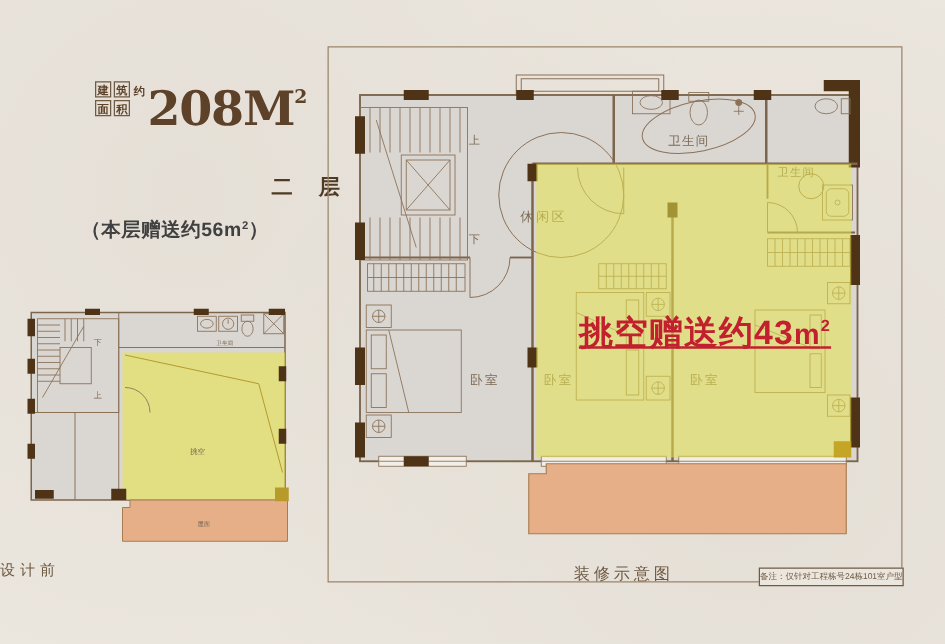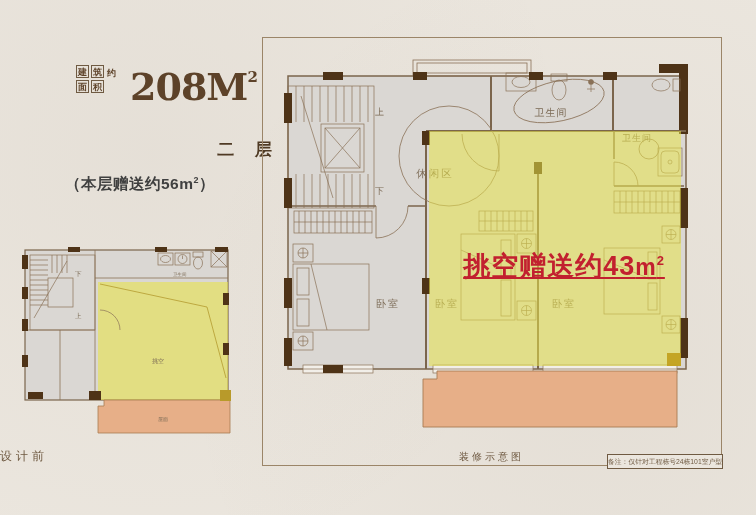--- a/index.html
+++ b/index.html
@@ -12,42 +12,42 @@
     font-family:"Liberation Sans", sans-serif;
     color:#5d4229;
   }
   .abs{position:absolute;}
 
   
   .title-row{left:76px;top:57px;display:flex;align-items:flex-start;}
   .unit-grid{display:grid;grid-template-columns:13px 13px;grid-auto-rows:13px;gap:2px;margin-top:8px;}
   .unit-grid span{border:1px solid #6f5a42;font-size:9px;line-height:13px;text-align:center;font-weight:bold;color:#5d4229;}
   .approx-char{font-size:9px;font-weight:bold;margin:10px 2px 0 3px;}
-  .area-value{font-family:"DejaVu Serif", serif;font-size:38px;font-weight:700;line-height:40px;letter-spacing:-1px;color:#5d4229;margin-left:12px;}
+  .area-value{font-family:"DejaVu Serif", serif;font-size:38px;font-weight:700;line-height:40px;letter-spacing:-1px;color:#5d4229;}
   .area-sup{font-family:"DejaVu Serif", serif;font-size:15px;font-weight:700;vertical-align:18px;}
   .floor-label{left:0;top:138px;width:280px;text-align:right;font-size:17px;font-weight:700;letter-spacing:8px;color:#4f3a24;}
   .floor-bonus{left:0;top:174px;width:280px;text-align:center;font-size:15.5px;font-weight:600;color:#404040;letter-spacing:0.5px;}
   .floor-bonus sup{font-size:9px;}
   .mini-caption{left:0;top:448px;width:280px;font-size:12px;letter-spacing:4px;color:#6f5a42;}
 
   
   .main-frame{left:262px;top:37px;width:460px;height:429px;border:1px solid #9b8568;box-sizing:border-box;}
   .main-svg{position:absolute;left:0;top:0;}
   svg text{font-family:"Liberation Sans", sans-serif;fill:#7b6a55;}
 
   .red-label{position:absolute;color:#c2202f;font-weight:bold;text-align:center;white-space:nowrap;text-decoration:underline;}
   .red-label .u{font-weight:600;}
   .red1{left:186px;top:210px;width:230px;font-size:27px;letter-spacing:1px;}
   .red1 .u{font-size:23px;}
   .red1 sup{font-size:13px;vertical-align:10px;}
   .red2{left:191px;top:344px;width:200px;font-size:25px;letter-spacing:1px;}
   .red2 .u{font-size:21px;}
   .red2 sup{font-size:12px;vertical-align:9px;}
 
-  .plan-caption{left:196px;top:412px;font-size:10px;letter-spacing:3px;color:#6f5a42;position:absolute;text-align:right;}
+  .plan-caption{left:196px;top:412px;font-size:13px;letter-spacing:3px;color:#6f5a42;position:absolute;text-align:right;}
   .plan-note{left:344px;top:416px;width:114px;height:13px;border:1px solid #6f5a42;position:absolute;
     font-size:6.8px;line-height:13px;text-align:center;color:#6f5a42;background:#ebe6de;white-space:nowrap;}
 </style>
 </head>
 <body>
 
 <div class="abs title-row">
   <div class="unit-grid">
     <span>建</span>
     <span>筑</span>

